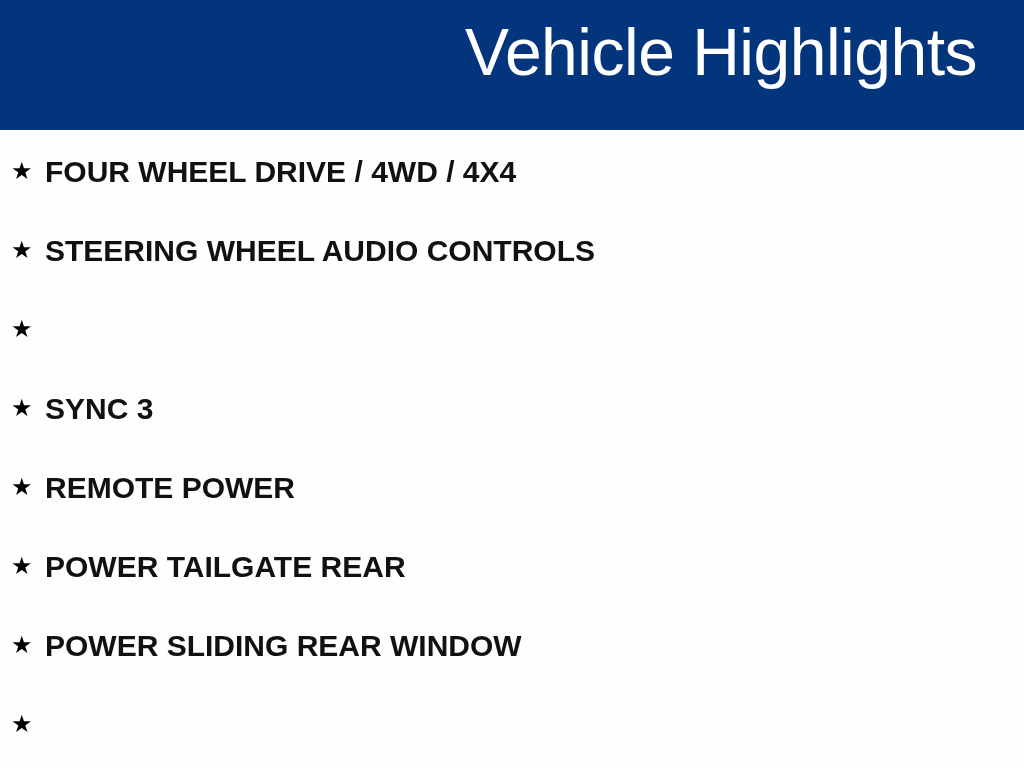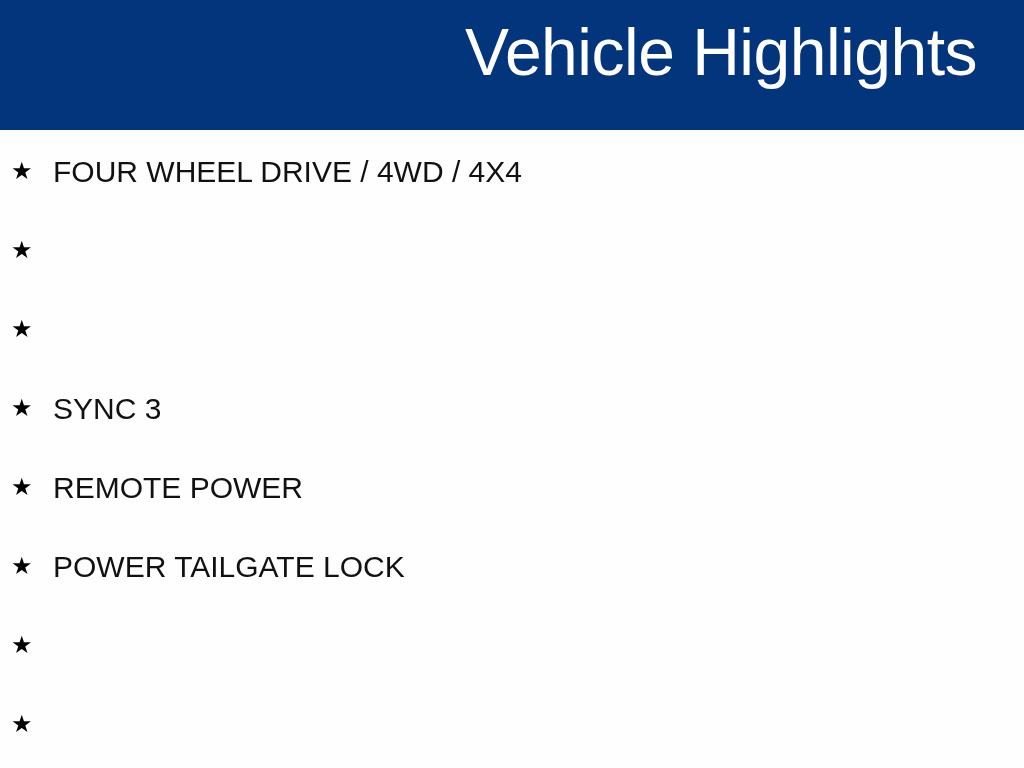--- a/index.html
+++ b/index.html
@@ -81,25 +81,25 @@
     line-height: 1;
     color: #000000;
     text-align: left;
     flex: 0 0 auto;
     margin-top: -2px;
   }
 
   .highlight-label {
     font-family: "Liberation Sans", sans-serif;
     font-size: 30px;
-    font-weight: 400;
+    font-weight: 700;
     color: #111111;
     line-height: 1;
     white-space: nowrap;
-    margin-left: 20px;
+    margin-left: 12px;
     letter-spacing: 0px;
   }
 </style>
 </head>
 <body>
 
 <div class="slide">
 
   <div class="header-bar">
     <h1 class="header-title">Vehicle Highlights</h1>
@@ -107,43 +107,45 @@
 
   <ul class="highlights-list">
 
     <li class="highlight-item">
       <span class="bullet-star">★</span>
       <span class="highlight-label">FOUR WHEEL DRIVE / 4WD / 4X4</span>
     </li>
 
     <li class="highlight-item">
       <span class="bullet-star">★</span>
+      <span class="highlight-label">STEERING WHEEL AUDIO CONTROLS</span>
     </li>
 
     <li class="highlight-item">
       <span class="bullet-star">★</span>
     </li>
 
     <li class="highlight-item">
       <span class="bullet-star">★</span>
       <span class="highlight-label">SYNC 3</span>
     </li>
 
     <li class="highlight-item">
       <span class="bullet-star">★</span>
       <span class="highlight-label">REMOTE POWER</span>
     </li>
 
     <li class="highlight-item">
       <span class="bullet-star">★</span>
-      <span class="highlight-label">POWER TAILGATE LOCK</span>
+      <span class="highlight-label">POWER TAILGATE REAR</span>
     </li>
 
     <li class="highlight-item">
       <span class="bullet-star">★</span>
+      <span class="highlight-label">POWER SLIDING REAR WINDOW</span>
     </li>
 
     <li class="highlight-item">
       <span class="bullet-star">★</span>
     </li>
 
   </ul>
 
 </div>
 

